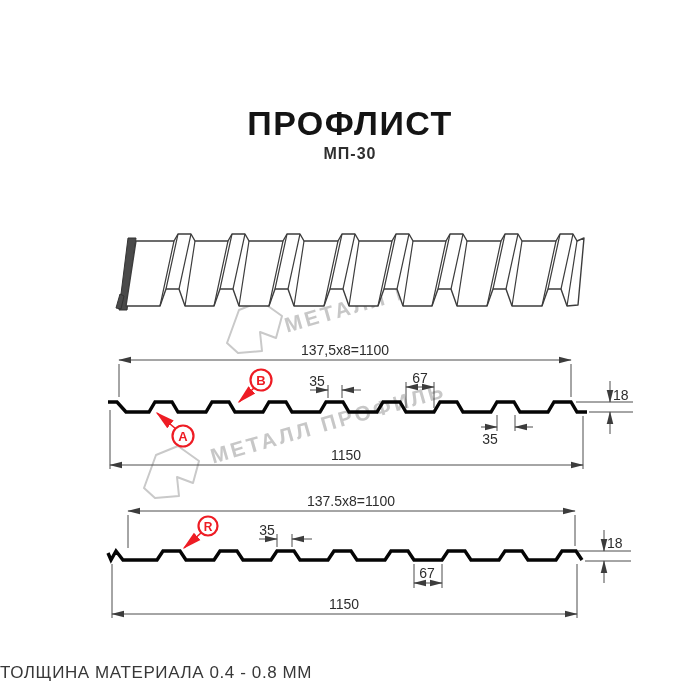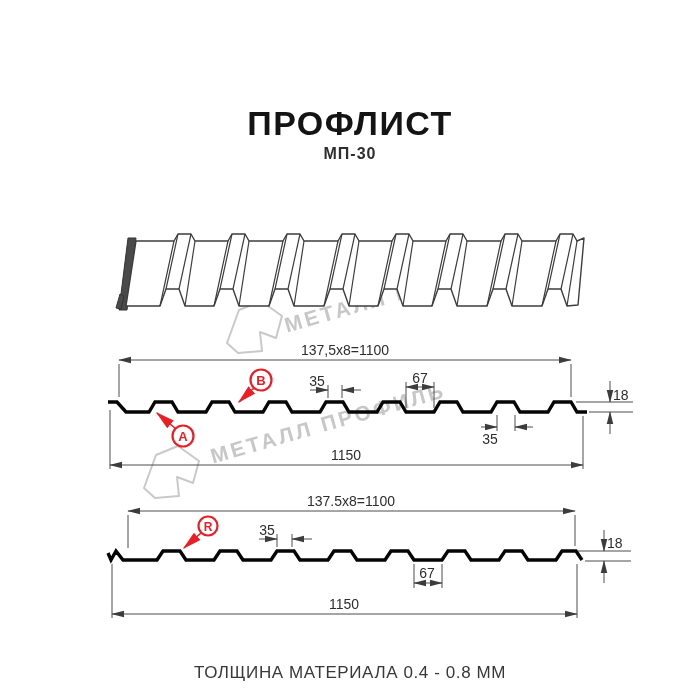--- a/index.html
+++ b/index.html
@@ -3,21 +3,21 @@
 <meta charset="utf-8">
 <style>
   html,body{margin:0;padding:0;background:#fff;}
   .page{position:relative;width:700px;height:700px;background:#ffffff;overflow:hidden;
         font-family:"Liberation Sans",sans-serif;color:#1c1c1c;margin-top:48px;}
   .abs{position:absolute;}
   .page-title{left:0;top:56px;width:700px;text-align:center;
               font-size:34px;font-weight:bold;letter-spacing:1.5px;color:#141414;}
   .page-subtitle{left:0;top:97px;width:700px;text-align:center;
               font-size:16px;font-weight:bold;letter-spacing:1px;color:#2e2e2e;}
-  .footer-note{left:0;top:615px;width:700px;text-align:center;
+  .footer-note{left:0;top:615px;width:700px;text-align:left;
               font-size:17px;letter-spacing:.6px;color:#383838;}
   .wm-text{color:#c7c7c7;font-weight:bold;font-size:21px;letter-spacing:3px;
            white-space:nowrap;transform:rotate(-16deg);transform-origin:0 50%;
            mix-blend-mode:multiply;}
   .wm{mix-blend-mode:multiply;}
   svg{display:block;}
   svg text{font-family:"Liberation Sans",sans-serif;fill:#2d2d2d;}
   .dim-t{font-size:14px;}
   .lbl-t{font-size:13px;font-weight:bold;fill:#ee1c24;}
   .lbl-t2{font-size:12px;font-weight:bold;fill:#ee1c24;}

